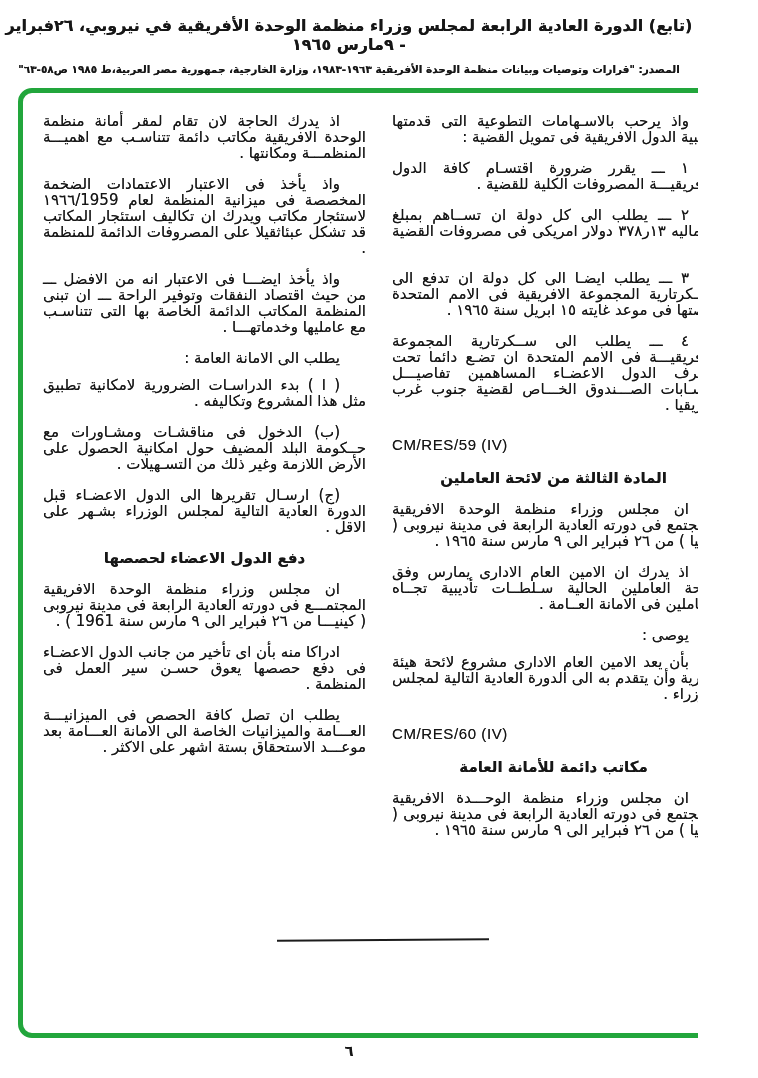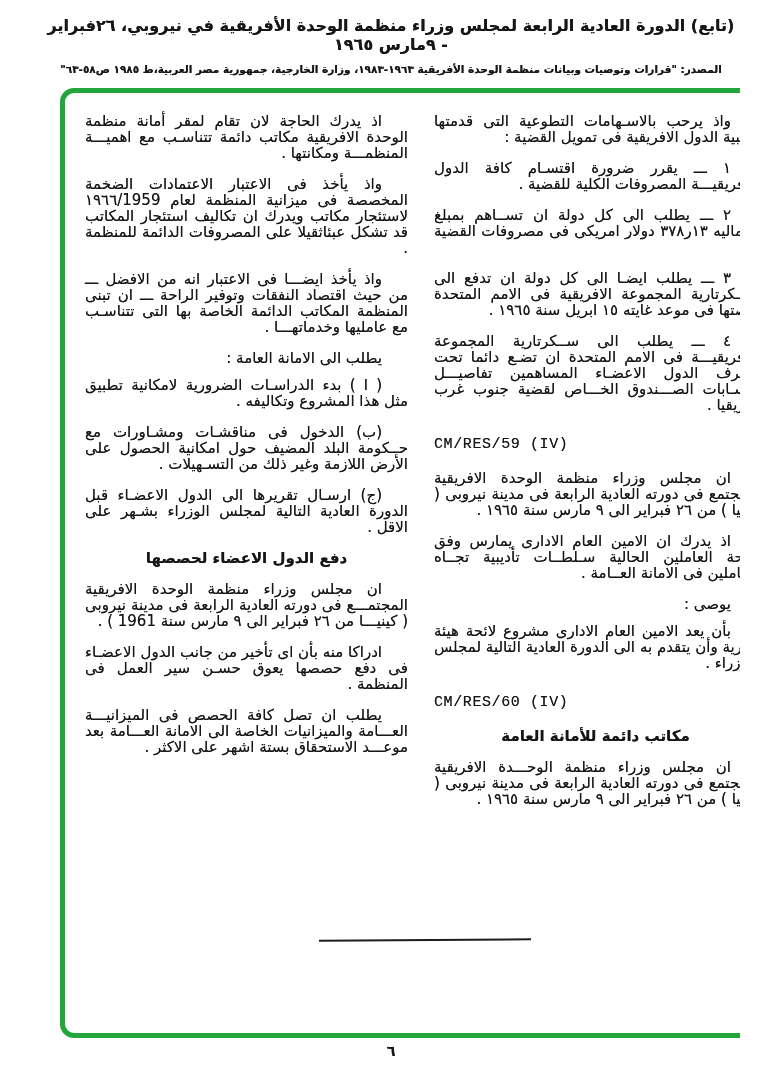--- a/index.html
+++ b/index.html
@@ -3,21 +3,20 @@
 <meta charset="utf-8">
 <style>
   html,body{margin:0;padding:0;background:#ffffff;}
   .page{
     position:relative;
     width:698px;height:1078px;
     background:#ffffff;
     font-family:"DejaVu Sans",sans-serif;
     color:#161616;
     overflow:hidden;
-    margin-left:42px;
   }
   .header{
     position:absolute;top:16px;left:0;right:0;
     text-align:center;direction:rtl;
   }
   .header-line1{
     font-size:16px;font-weight:bold;
     letter-spacing:0;
     text-shadow:0 0 .5px rgba(0,0,0,.75);
   }
@@ -46,21 +45,21 @@
     text-shadow:0 0 .45px rgba(0,0,0,.65);
   }
   .col p{
     margin:0 0 15px 0;
     text-indent:26px;
   }
   .col p.no-gap{margin-bottom:11px;}
   .res-code{
     direction:ltr;
     text-align:left;
-    font-family:Liberation Mono, monospace;
+    font-family:Liberation Sans, sans-serif;
     font-size:15px;
     letter-spacing:.6px;
     margin:24px 0 17px 0;
     text-shadow:0 0 .4px rgba(0,0,0,.6);
   }
   .res-title{
     font-weight:bold;
     text-align:center;
     font-size:15px;
     margin:0 0 15px 0;
@@ -92,20 +91,21 @@
 
   <div class="green-box">
 
     <div class="col">
       <p>واذ يرحب بالاسـهامات التطوعية التى قدمتها غالبية الدول الافريقية فى تمويل القضية :</p>
       <p>١ ـــ يقرر ضرورة اقتسـام كافة الدول الافريقيـــة المصروفات الكلية للقضية .</p>
       <p>٢ ـــ يطلب الى كل دولة ان تســاهم بمبلغ اجماليه ١٣ر٣٧٨ دولار امريكى فى مصروفات القضية .</p>
       <p>٣ ـــ يطلب ايضـا الى كل دولة ان تدفع الى ســكرتارية المجموعة الافريقية فى الامم المتحدة حصتها فى موعد غايته ١٥ ابريل سنة ١٩٦٥ .</p>
       <p>٤ ـــ يطلب الى ســكرتارية المجموعة الافريقيـــة فى الامم المتحدة ان تضـع دائما تحت تصرف الدول الاعضـاء المساهمين تفاصيـــل حسـابات الصـــندوق الخـــاص لقضية جنوب غرب افريقيا .</p>
       <div class="res-code" dir="ltr">CM/RES/59 (IV)</div>
+      <div class="res-title">المادة الثالثة من لائحة العاملين</div>
       <p>ان مجلس وزراء منظمة الوحدة الافريقية المجتمع فى دورته العادية الرابعة فى مدينة نيروبى ( كينيا ) من ٢٦ فبراير الى ٩ مارس سنة ١٩٦٥ .</p>
       <p>اذ يدرك ان الامين العام الادارى يمارس وفق لائحة العاملين الحالية سـلطــات تأديبية تجــاه العاملين فى الامانة العــامة .</p>
       <p class="no-gap">يوصى :</p>
       <p>بأن يعد الامين العام الادارى مشروع لائحة هيئة ادارية وأن يتقدم به الى الدورة العادية التالية لمجلس الوزراء .</p>
       <div class="res-code" dir="ltr">CM/RES/60 (IV)</div>
       <div class="res-title">مكاتب دائمة للأمانة العامة</div>
       <p>ان مجلس وزراء منظمة الوحـــدة الافريقية المجتمع فى دورته العادية الرابعة فى مدينة نيروبى ( كينيا ) من ٢٦ فبراير الى ٩ مارس سنة ١٩٦٥ .</p>
     </div>
 
     <div class="col">

